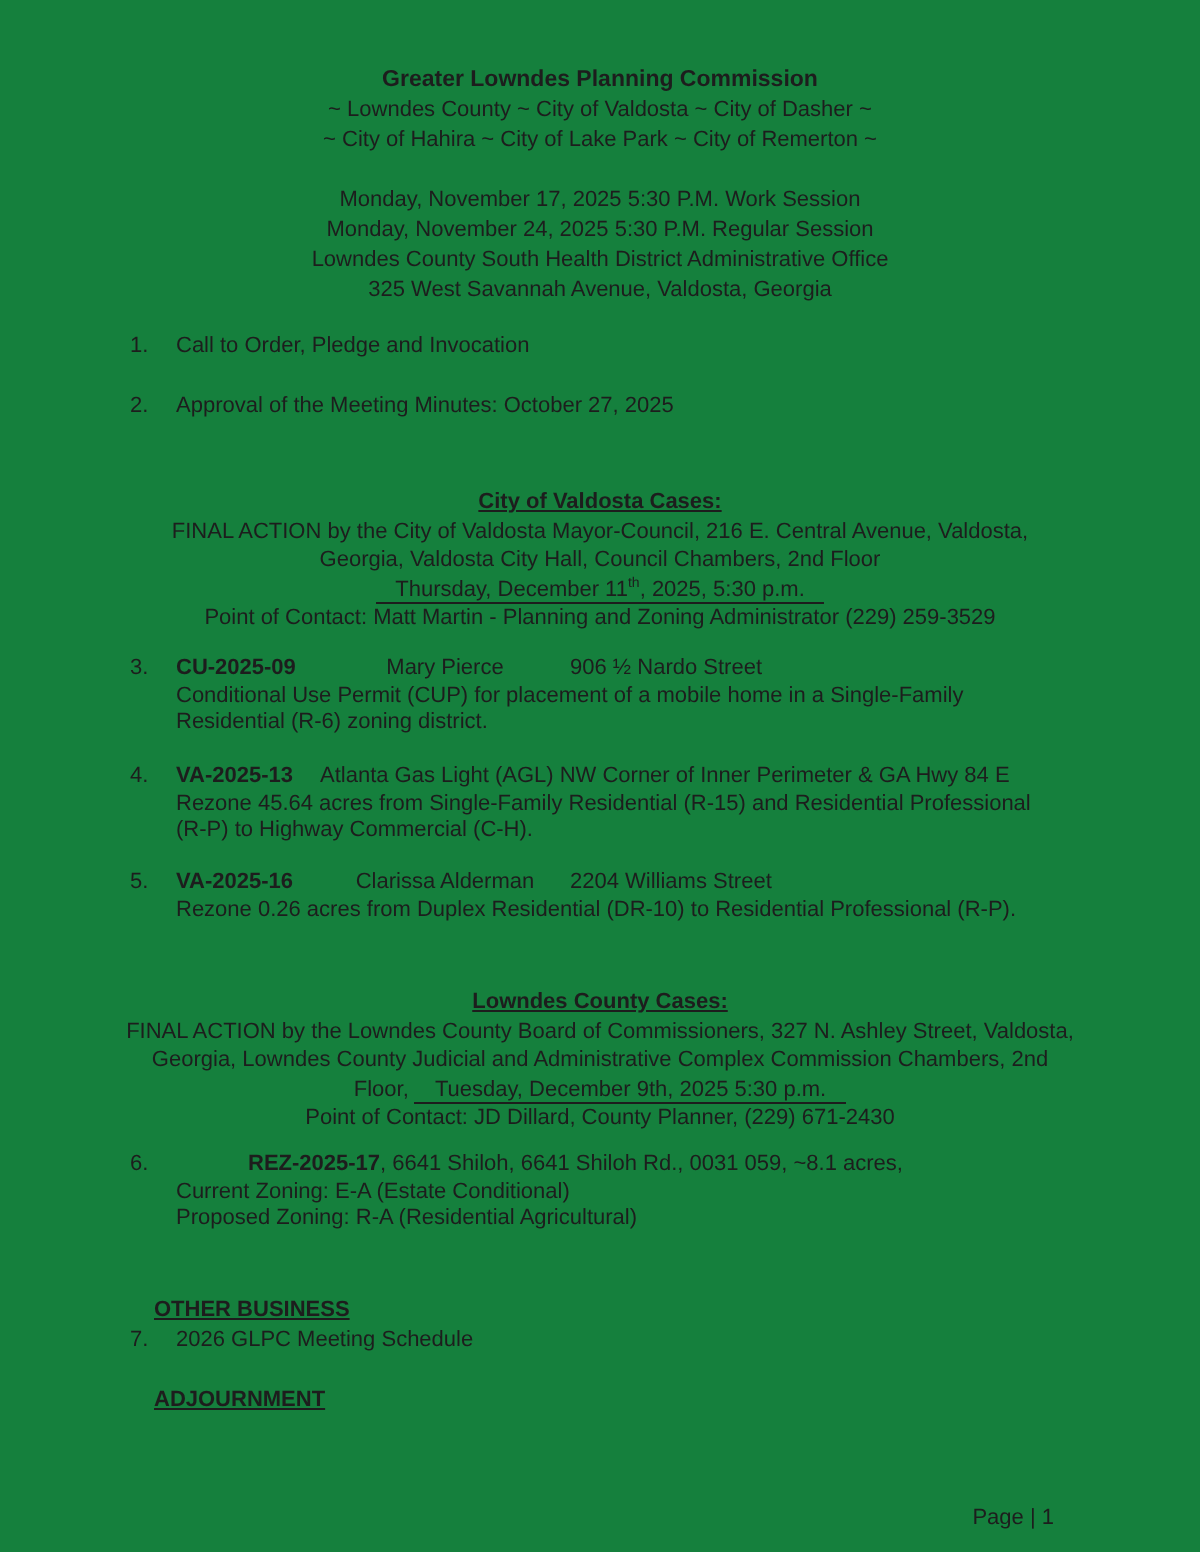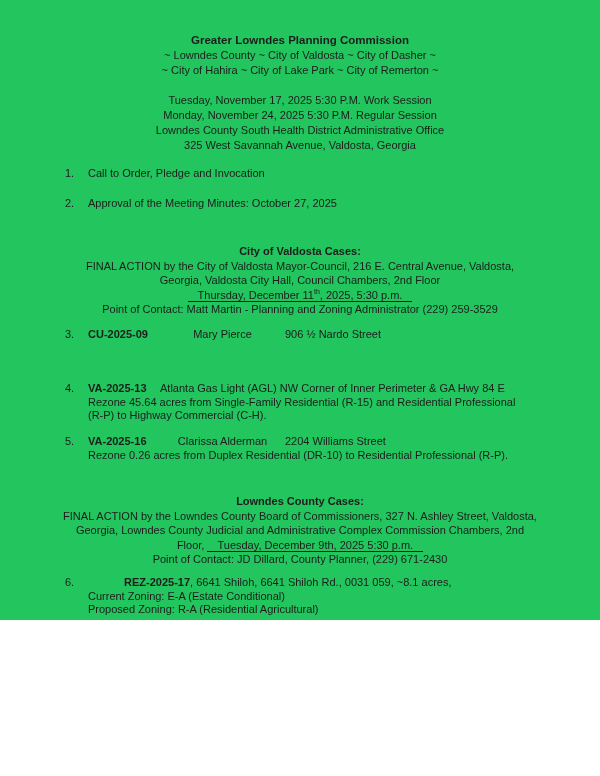--- a/index.html
+++ b/index.html
@@ -1,19 +1,19 @@
 <!DOCTYPE html>
 <html><head>
 <meta charset="utf-8">
 <style>
   html,body{margin:0;padding:0;background:#ffffff;}
   .page{
     position:relative;
-    width:600px;height:620px;
-    background:#22c55e;
+    width:600px;height:776px;
+    background:#15803d;
     font-family:"Liberation Sans", sans-serif;
     font-size:11px;
     color:#1d1d1d;
     overflow:hidden;
   }
   .abs{position:absolute;text-align:center;}
   .bold{font-weight:700;margin-left:36px;}
 
   
   .doc-header{top:33px;left:0;right:0;text-align:center;line-height:15px;}
@@ -22,38 +22,38 @@
 
   
   .row{position:absolute;left:65px;width:467px;display:flex;line-height:13.7px;}
   .row .num{flex:0 0 23px;}
   .row .body{flex:1;min-width:0;}
   .col-code{display:inline-block;width:72px;font-weight:700;}
   .col-name{display:inline-block;width:125px;text-align:center;}
 
   
   .section-block{position:absolute;left:34px;right:34px;text-align:center;line-height:14.5px;}
-  .section-title{font-weight:700;}
+  .section-title{font-weight:700;text-decoration:underline;}
   .date-underline{border-bottom:1px solid #1d1d1d;padding:0 10px;}
   sup{font-size:7px;line-height:0;vertical-align:super;}
 
   .block-heading{font-weight:700;text-decoration:underline;}
   .footer{position:absolute;top:752px;right:73px;line-height:14px;}
 </style>
 </head>
 <body>
 
 <div class="page">
 
   <div class="abs doc-header">
     <div class="doc-title">Greater Lowndes Planning Commission</div>
     <div>~ Lowndes County ~ City of Valdosta ~ City of Dasher ~</div>
     <div>~ City of Hahira ~ City of Lake Park ~ City of Remerton ~</div>
     <div class="session-block">
-      <div>Tuesday, November 17, 2025 5:30 P.M. Work Session</div>
+      <div>Monday, November 17, 2025 5:30 P.M. Work Session</div>
       <div>Monday, November 24, 2025 5:30 P.M. Regular Session</div>
       <div>Lowndes County South Health District Administrative Office</div>
       <div>325 West Savannah Avenue, Valdosta, Georgia</div>
     </div>
   </div>
 
   <div class="row" style="top:167px">
     <span class="num">1.</span>
     <span class="body">Call to Order, Pledge and Invocation</span>
   </div>
@@ -70,20 +70,21 @@
     <div>
       <span class="date-underline"><span>Thursday, December 11</span><sup>th</sup><span>, 2025, 5:30 p.m.</span></span>
     </div>
     <div>Point of Contact: Matt Martin - Planning and Zoning Administrator (229) 259-3529</div>
   </div>
 
   <div class="row" style="top:328px">
     <span class="num">3.</span>
     <span class="body">
       <span class="case-head"><span class="col-code">CU-2025-09</span><span class="col-name">Mary Pierce</span><span>906 ½ Nardo Street</span></span>
+      <div>Conditional Use Permit (CUP) for placement of a mobile home in a Single-Family Residential (R-6) zoning district.</div>
     </span>
   </div>
 
   <div class="row" style="top:382px">
     <span class="num">4.</span>
     <span class="body">
       <span class="case-head"><span class="col-code">VA-2025-13</span><span>Atlanta Gas Light (AGL) NW Corner of Inner Perimeter &amp; GA Hwy 84 E</span></span>
       <div>Rezone 45.64 acres from Single-Family Residential (R-15) and Residential Professional (R-P) to Highway Commercial (C-H).</div>
     </span>
   </div>

